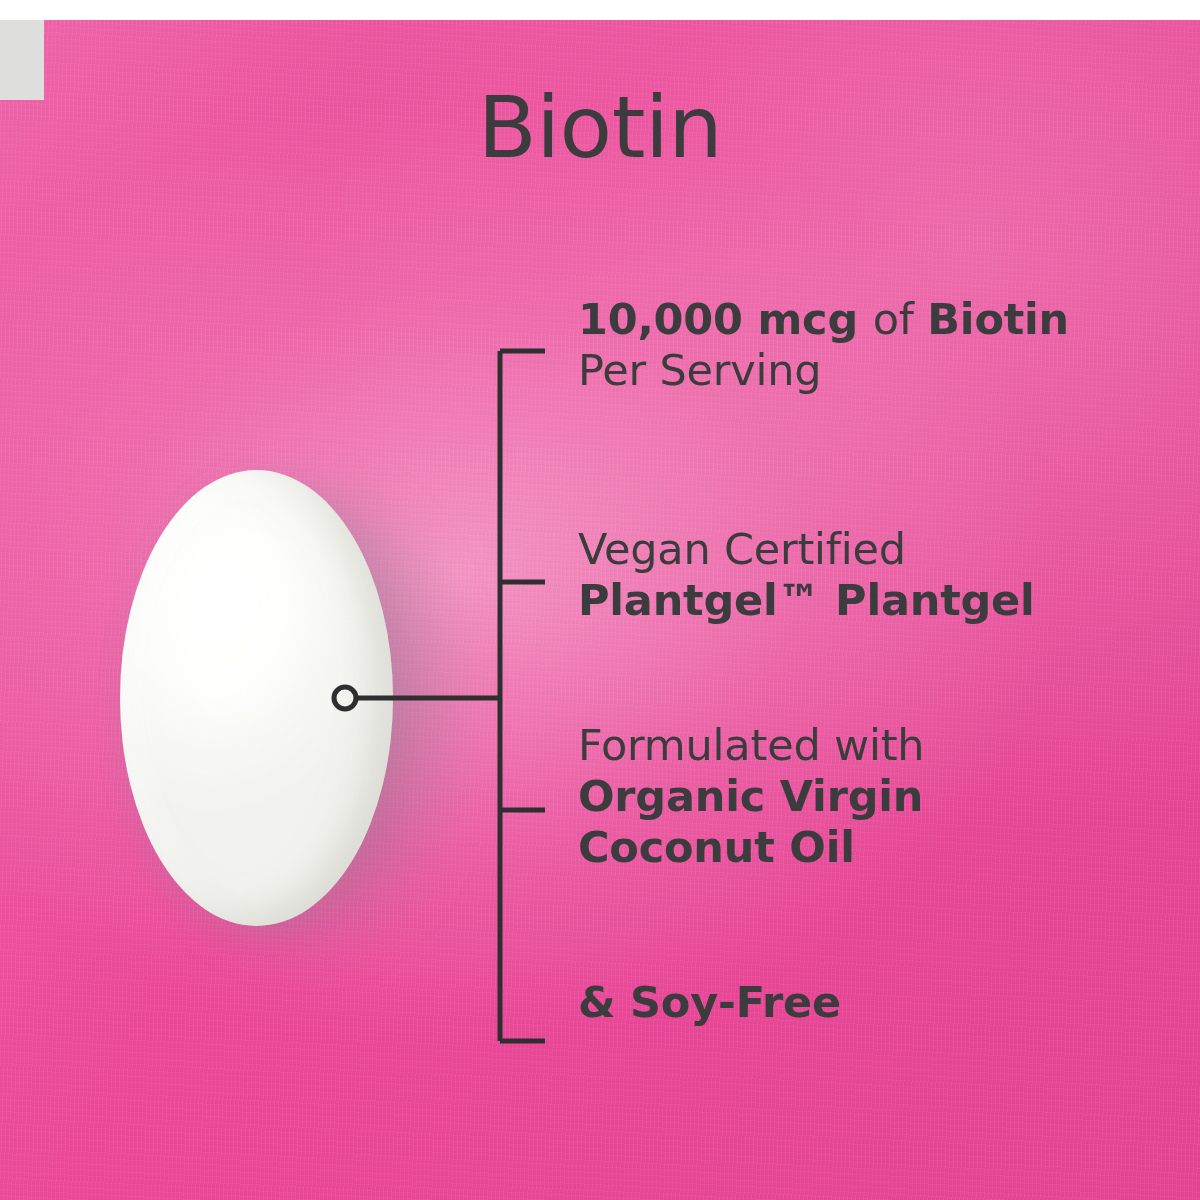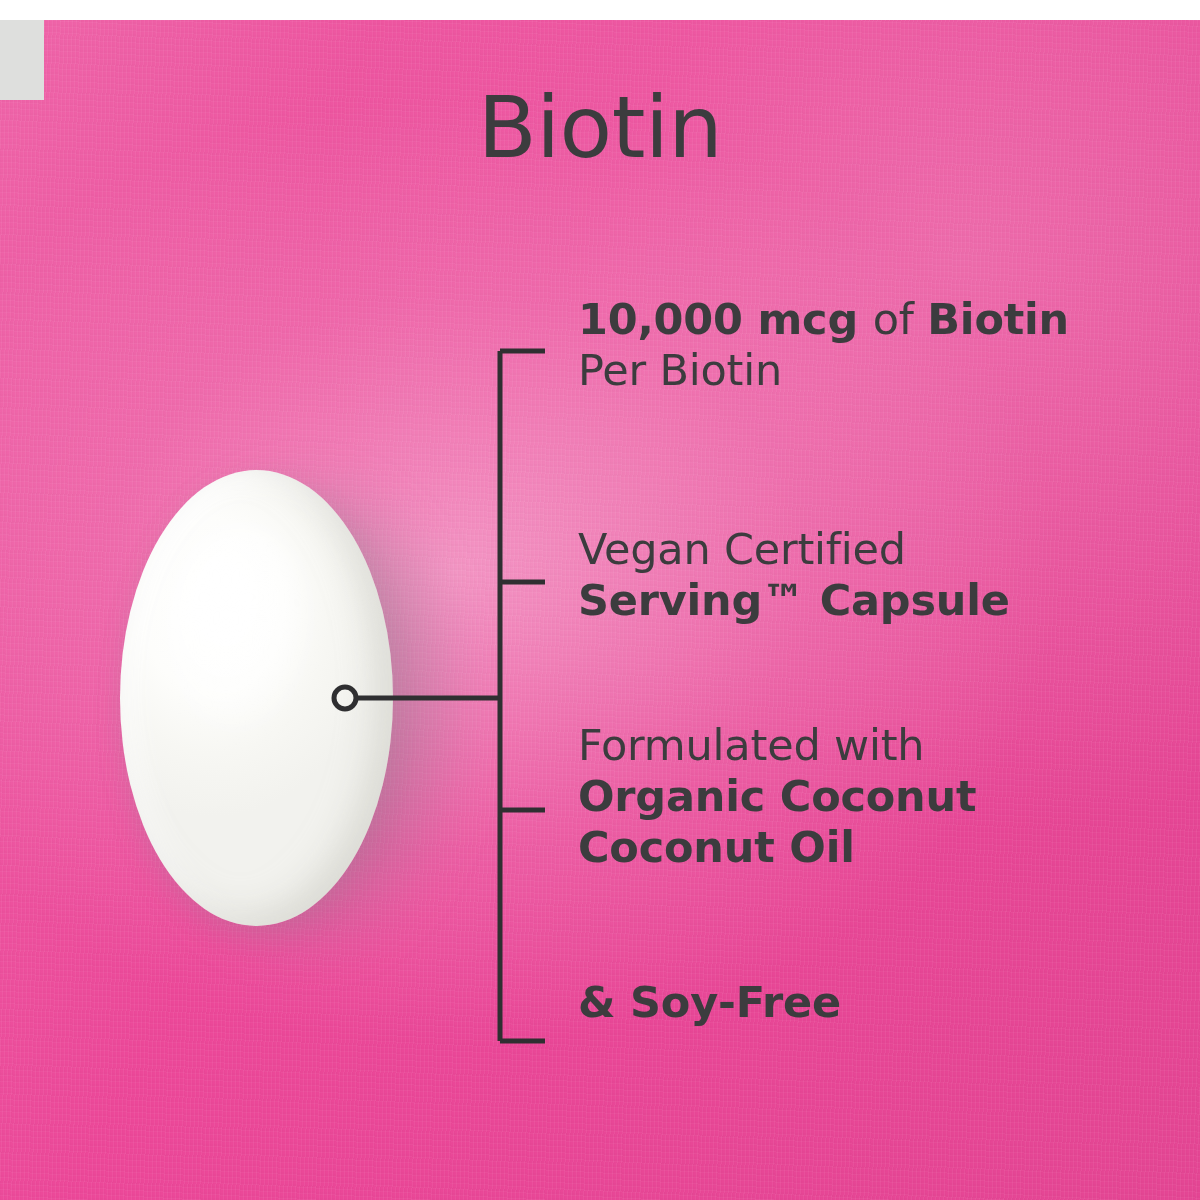--- a/index.html
+++ b/index.html
@@ -170,28 +170,28 @@
 
       <line x1="500" y1="790" x2="545" y2="790"></line>
 
       <line x1="500" y1="1021" x2="545" y2="1021"></line>
     </g>
     <circle cx="345" cy="678" r="11" fill="none" stroke="#2f2f31" stroke-width="5"></circle>
   </svg>
 
   <div class="feature-block" id="feature-block-0" style="color: rgb(60, 60, 62);">
       <span class="feature-line"><span class="w-bold">10,000 mcg </span><span class="w-reg">of </span><span class="w-bold">Biotin</span></span>
-      <span class="feature-line"><span class="w-reg">Per Biotin</span></span>
+      <span class="feature-line"><span class="w-reg">Per Serving</span></span>
     </div>
   <div class="feature-block" id="feature-block-1" style="color: rgb(60, 60, 62);">
       <span class="feature-line"><span class="w-reg">Vegan Certified</span></span>
-      <span class="feature-line"><span class="w-bold">Serving™ Capsule</span></span>
+      <span class="feature-line"><span class="w-bold">Plantgel™ Plantgel</span></span>
     </div>
   <div class="feature-block" id="feature-block-2" style="color: rgb(60, 60, 62);">
       <span class="feature-line"><span class="w-reg">Formulated with</span></span>
-      <span class="feature-line"><span class="w-bold">Organic Coconut</span></span>
+      <span class="feature-line"><span class="w-bold">Organic Virgin</span></span>
       <span class="feature-line"><span class="w-bold">Coconut Oil</span></span>
     </div>
   <div class="feature-block" id="feature-block-3" style="color: rgb(60, 60, 62);">
       <span class="feature-line"><span class="w-bold">&amp; Soy-Free</span></span>
     </div>
 
 </div>
 
 </body></html>

